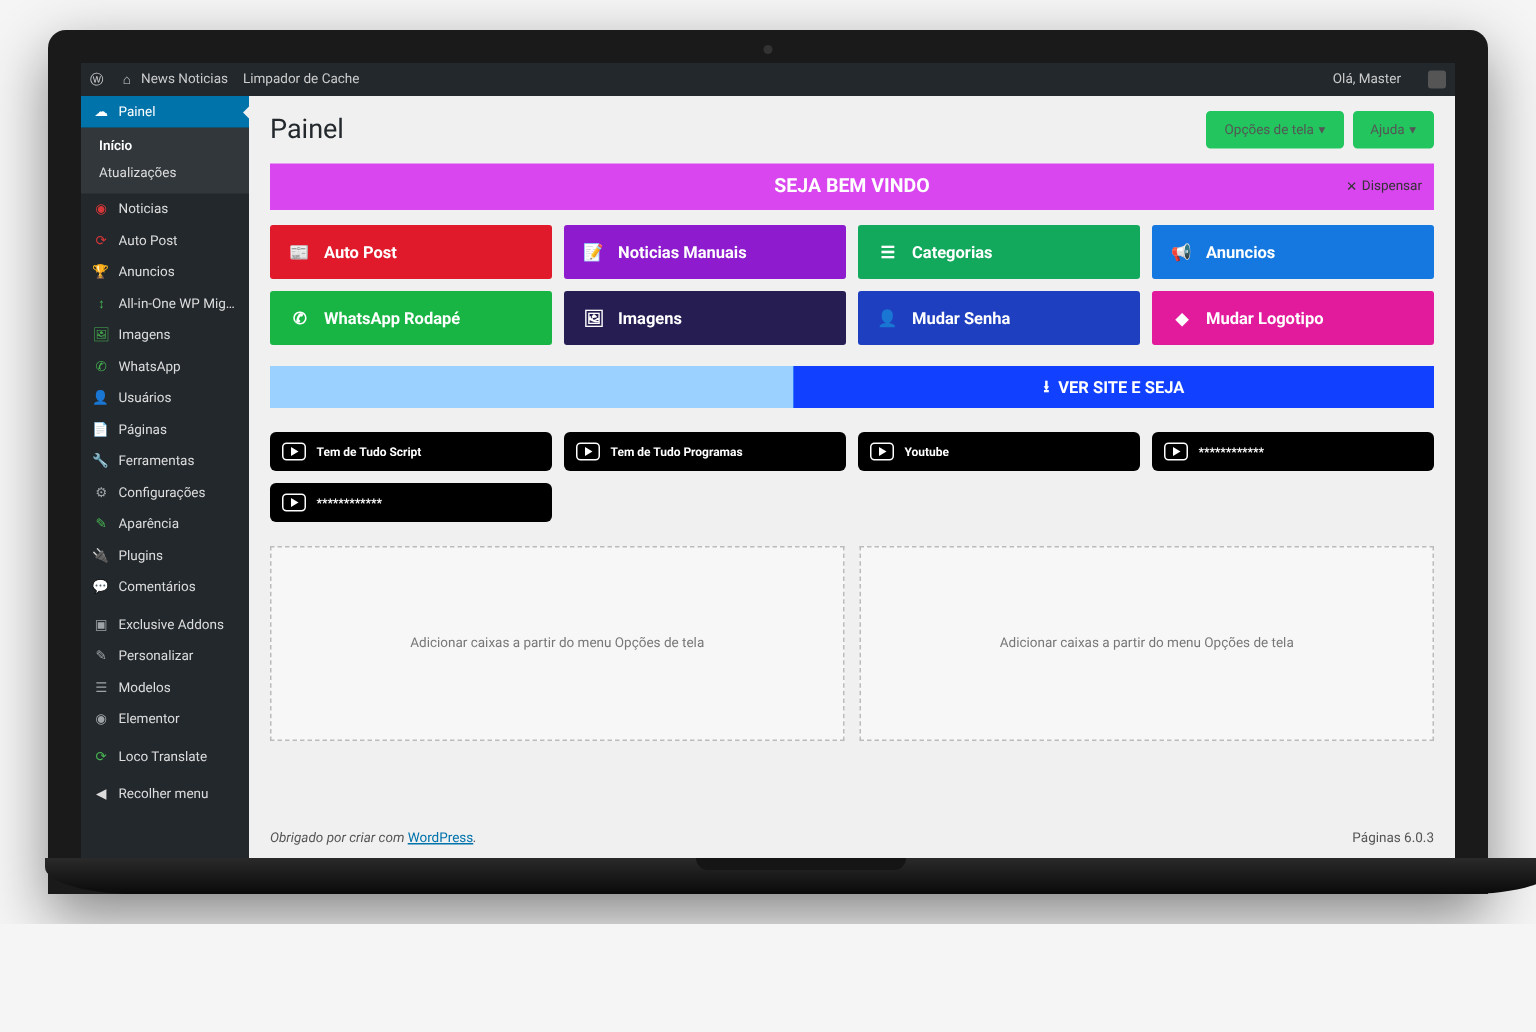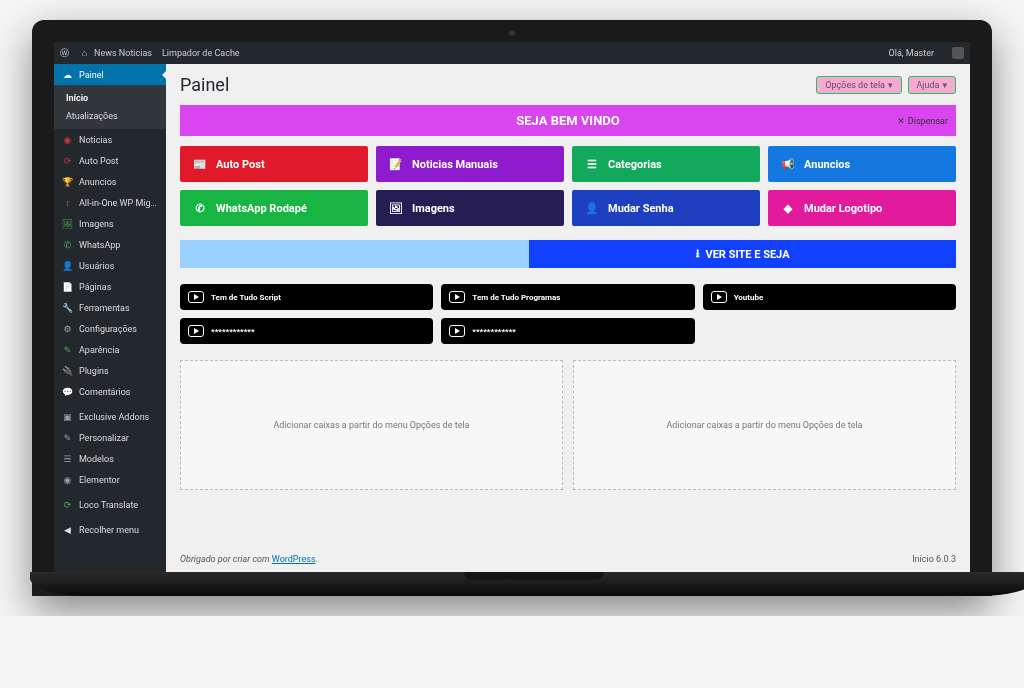--- a/index.html
+++ b/index.html
@@ -25,34 +25,34 @@
 .sidebar .sub .si { padding:4px 12px; color:#ddd; cursor:pointer; }
 .sidebar .sub .si.cur { color:#fff; font-weight:600; }
 .sidebar .sep { height:4px; }
 .icon { width:11px; height:11px; display:inline-flex; align-items:center; justify-content:center; font-size:9px; }
 .sidebar .mi .nm { flex:1; white-space:nowrap; overflow:hidden; text-overflow:ellipsis; }
 
 .main { flex:1; display:flex; flex-direction:column; background:#f0f0f1; overflow:auto; }
 .main-head { display:flex; align-items:center; padding:10px 14px 6px; }
 .main-head h1 { font-size:18px; font-weight:400; color:#23282d; }
 .head-btns { margin-left:auto; display:flex; gap:6px; }
-.head-btns .hb { background:#f9a8d4; border:1px solid #22c55e; padding:3px 8px; font-size:9px; border-radius:3px; cursor:pointer; color:#555; display:flex; align-items:center; gap:3px; }
+.head-btns .hb { background:#22c55e; border:4px solid #22c55e; padding:3px 8px; font-size:9px; border-radius:3px; cursor:pointer; color:#555; display:flex; align-items:center; gap:3px; }
 
 .welcome { margin:4px 14px; background:#d946ef; color:#fff; text-align:center; padding:8px; font-weight:700; font-size:13px; position:relative; }
 .welcome .dismiss { position:absolute; right:8px; top:50%; transform:translateY(-50%); font-size:9px; color:#333; font-weight:400; cursor:pointer; display:flex; align-items:center; gap:3px; }
 
 .tile-grid { margin:6px 14px; display:grid; grid-template-columns: repeat(4, 1fr); gap:8px; }
 .tile { padding:10px 12px; color:#fff; font-weight:700; font-size:11px; display:flex; align-items:center; gap:8px; cursor:pointer; border-radius:2px; }
 .tile .ticon { width:16px; height:16px; display:flex; align-items:center; justify-content:center; }
 
 .site-btn { margin:8px 14px; background:#148bff; display:flex; }
 .site-btn .sb-left { flex:0 0 45%; background:#9ad1ff; height:28px; }
 .site-btn .sb-main { flex:1; background:#1141ff; color:#fff; display:flex; align-items:center; justify-content:center; gap:6px; font-weight:700; font-size:11px; cursor:pointer; }
 
-.black-row { margin:8px 14px; display:grid; grid-template-columns: repeat(3,1fr); gap:8px; }
+.black-row { margin:8px 14px; display:grid; grid-template-columns: repeat(4,1fr); gap:8px; }
 .black-tile { background:#000; color:#fff; border-radius:4px; padding:7px 8px; display:flex; align-items:center; gap:7px; cursor:pointer; font-size:8px; font-weight:700; }
 .black-tile .picon { width:16px; height:12px; border:1.5px solid #fff; border-radius:3px; display:flex; align-items:center; justify-content:center; }
 .black-tile .picon::after { content:""; border-left:5px solid #fff; border-top:3px solid transparent; border-bottom:3px solid transparent; margin-left:1px; }
 
 .drop-row { margin:8px 14px 10px; display:grid; grid-template-columns:1fr 1fr; gap:10px; }
 .drop { border:1px dashed #bbb; background:#f7f7f7; height:130px; display:flex; align-items:center; justify-content:center; color:#777; font-size:9px; }
 
 .footer { margin-top:auto; padding:8px 14px; display:flex; align-items:center; font-size:9px; color:#555; border-top:0; }
 .footer em { font-style:italic; }
 .footer a { color:#0073aa; text-decoration:underline; cursor:pointer; }
@@ -271,20 +271,20 @@
           </div>
           <div class="drop">
             <span>Adicionar caixas a partir do menu Opções de tela</span>
           </div>
         </div>
 
         <div class="footer">
           <span>
             <em>Obrigado por criar com </em><a>WordPress</a><em>.</em>
           </span>
-          <span class="ver">Início 6.0.3</span>
+          <span class="ver">Páginas 6.0.3</span>
         </div>
       </div>
 
     </div>
   </div>
   <div class="laptop-base"></div>
 </div>
 
 </body></html>

